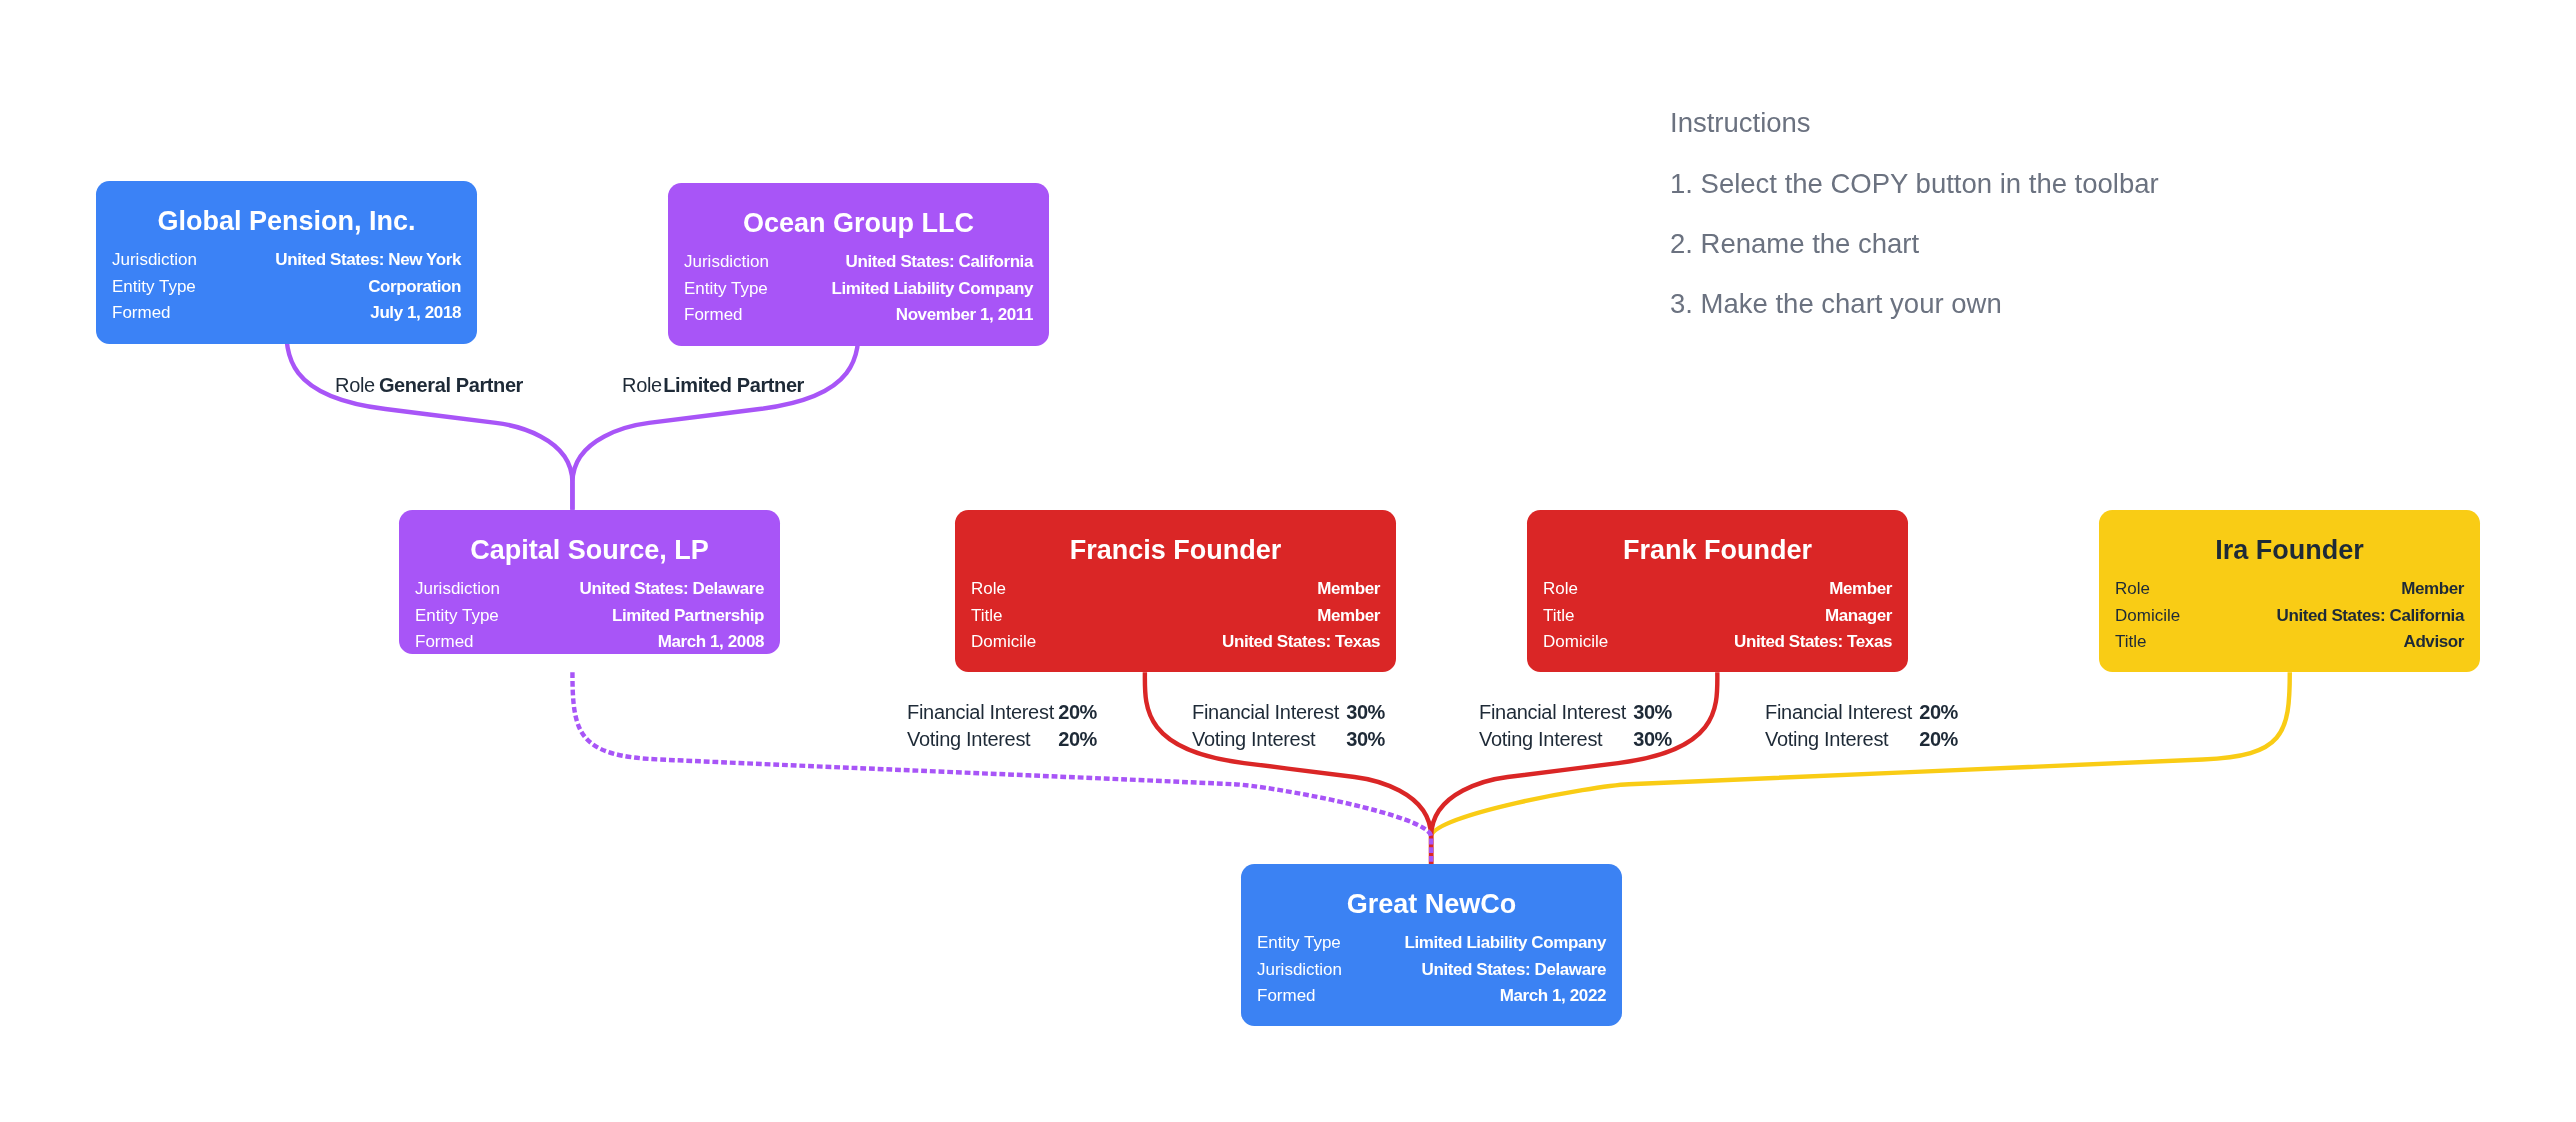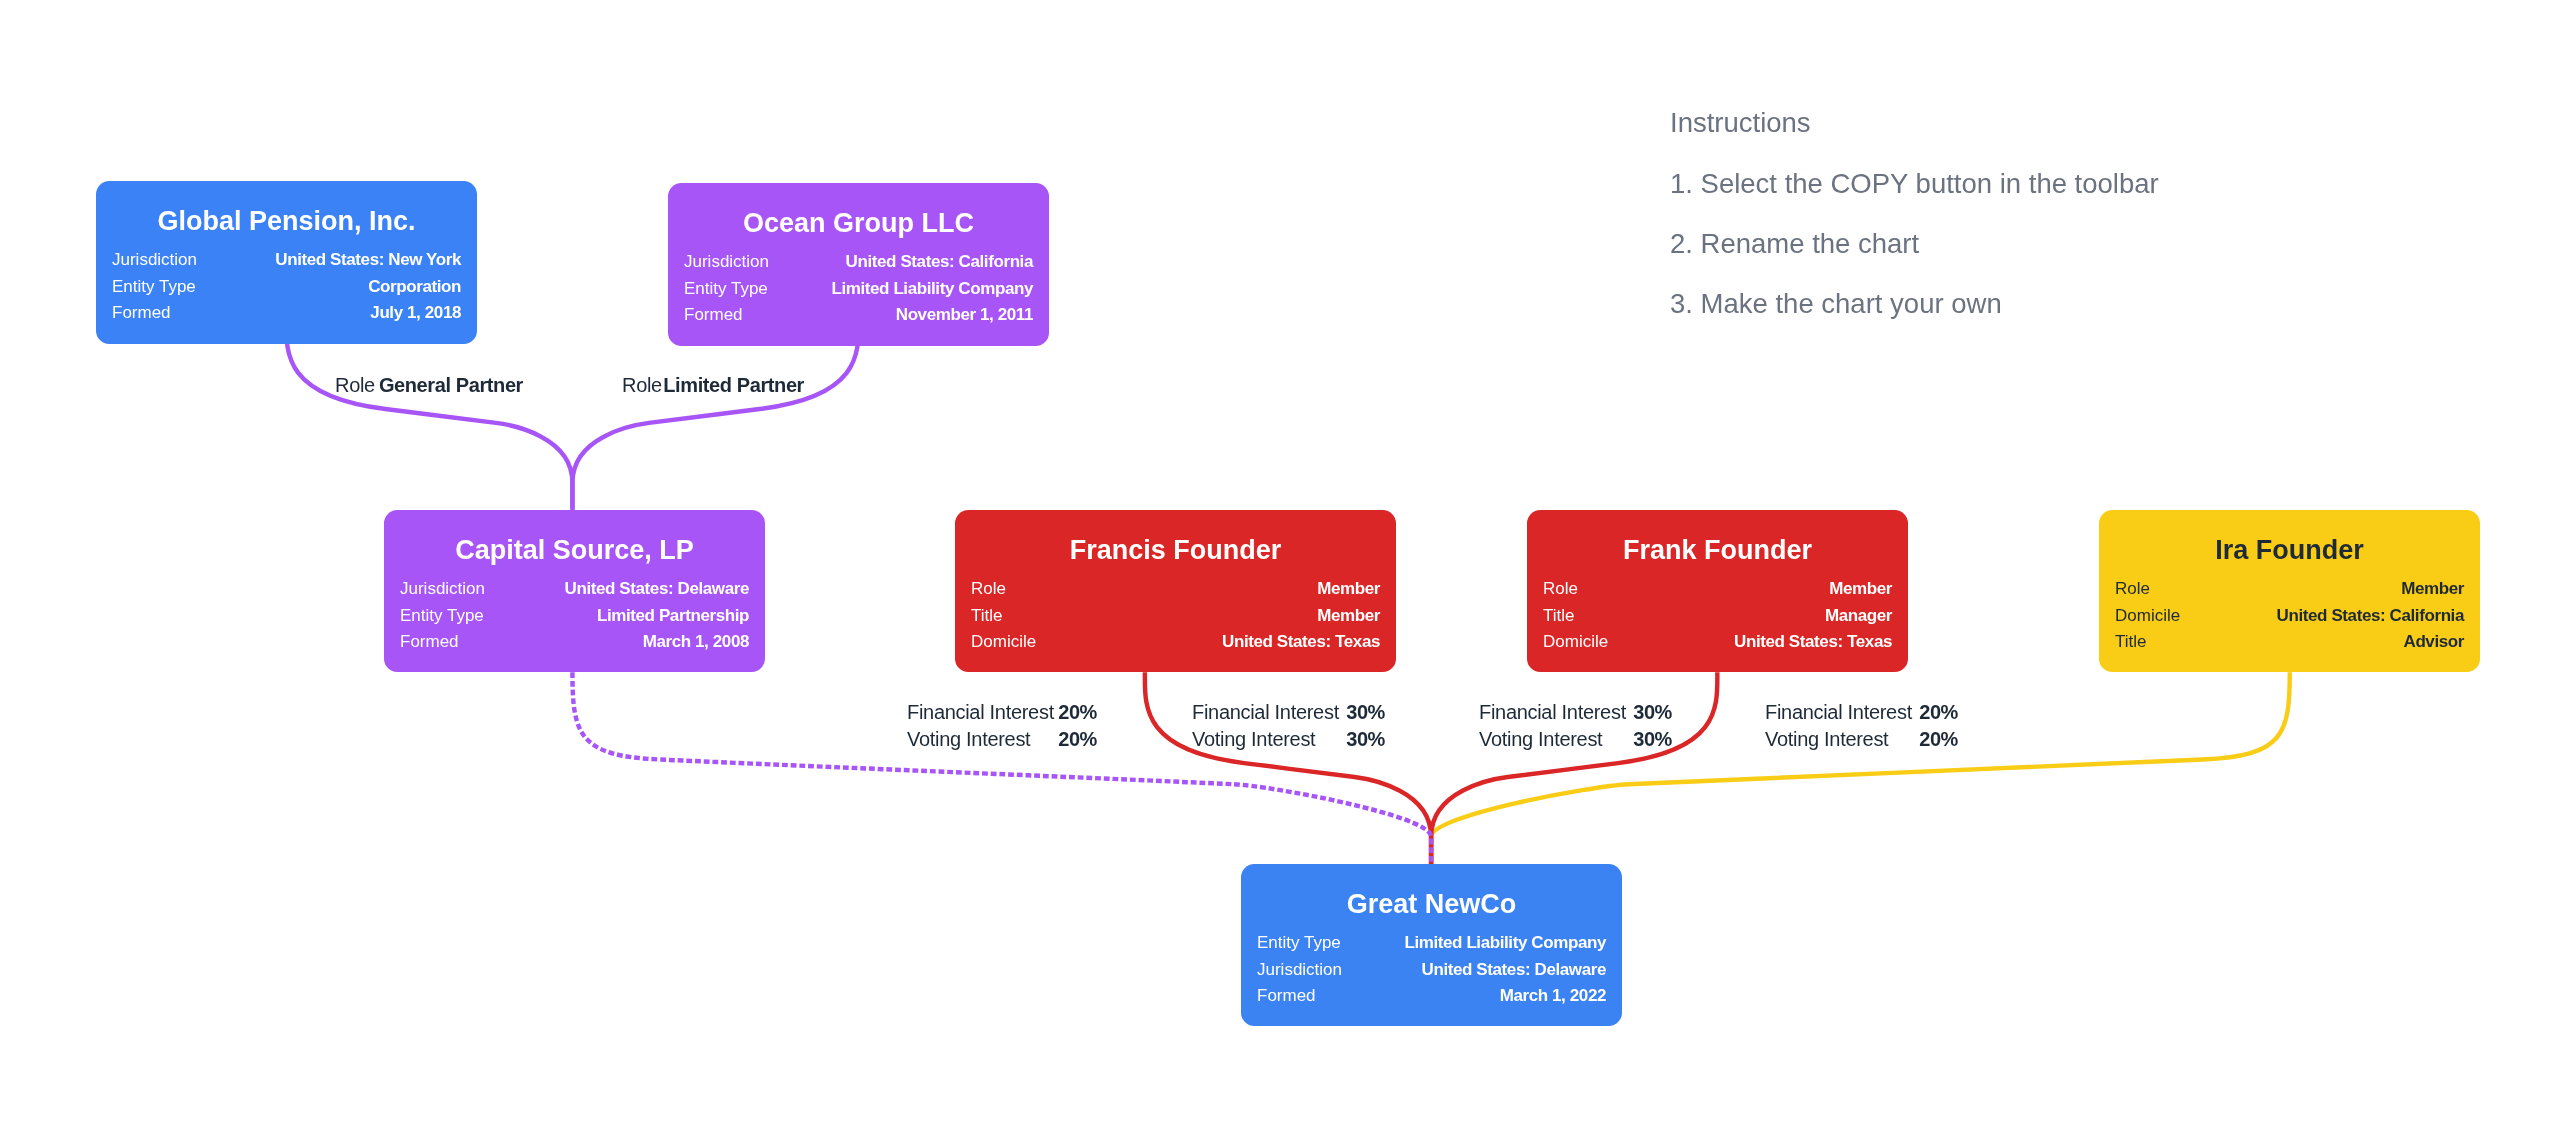--- a/index.html
+++ b/index.html
@@ -62,21 +62,21 @@
           <div class="node-row">
             <span class="lbl">Entity Type</span>
             <span class="val">Limited Liability Company</span>
           </div>
           <div class="node-row">
             <span class="lbl">Formed</span>
             <span class="val">November 1, 2011</span>
           </div>
         </div>
       </div>
-      <div class="node" style="left: 384px; top: 510px; width: 381px; height: 162px; background: rgb(168, 85, 247); color: rgb(255, 255, 255);">
+      <div class="node" style="left: 399px; top: 510px; width: 381px; height: 144px; background: rgb(168, 85, 247); color: rgb(255, 255, 255);">
         <div class="node-title" style="top: 26px;">Capital Source, LP</div>
         <div class="node-rows" style="top: 66px;">
           <div class="node-row">
             <span class="lbl">Jurisdiction</span>
             <span class="val">United States: Delaware</span>
           </div>
           <div class="node-row">
             <span class="lbl">Entity Type</span>
             <span class="val">Limited Partnership</span>
           </div>

